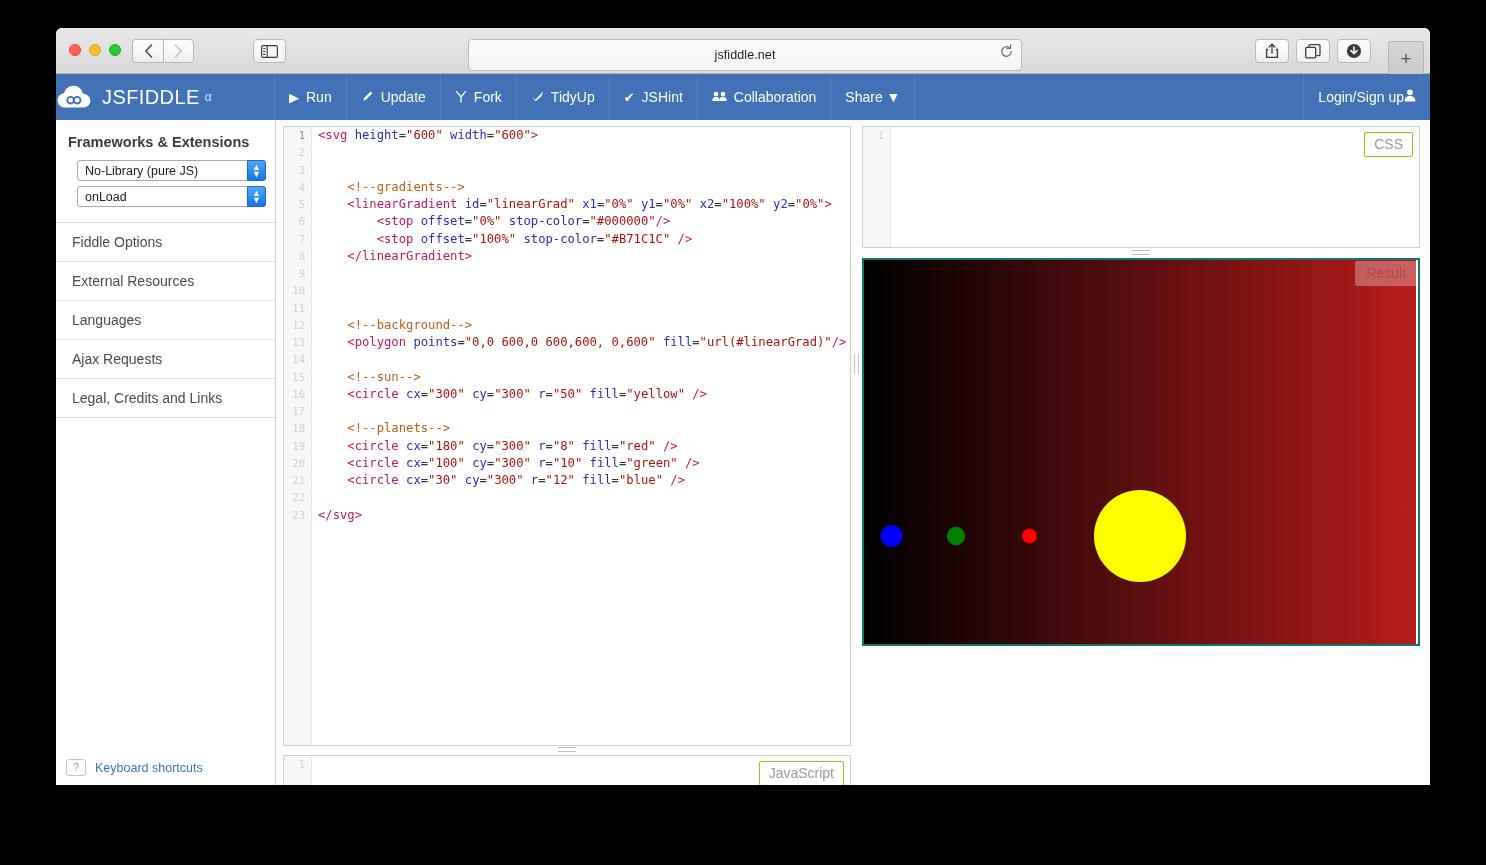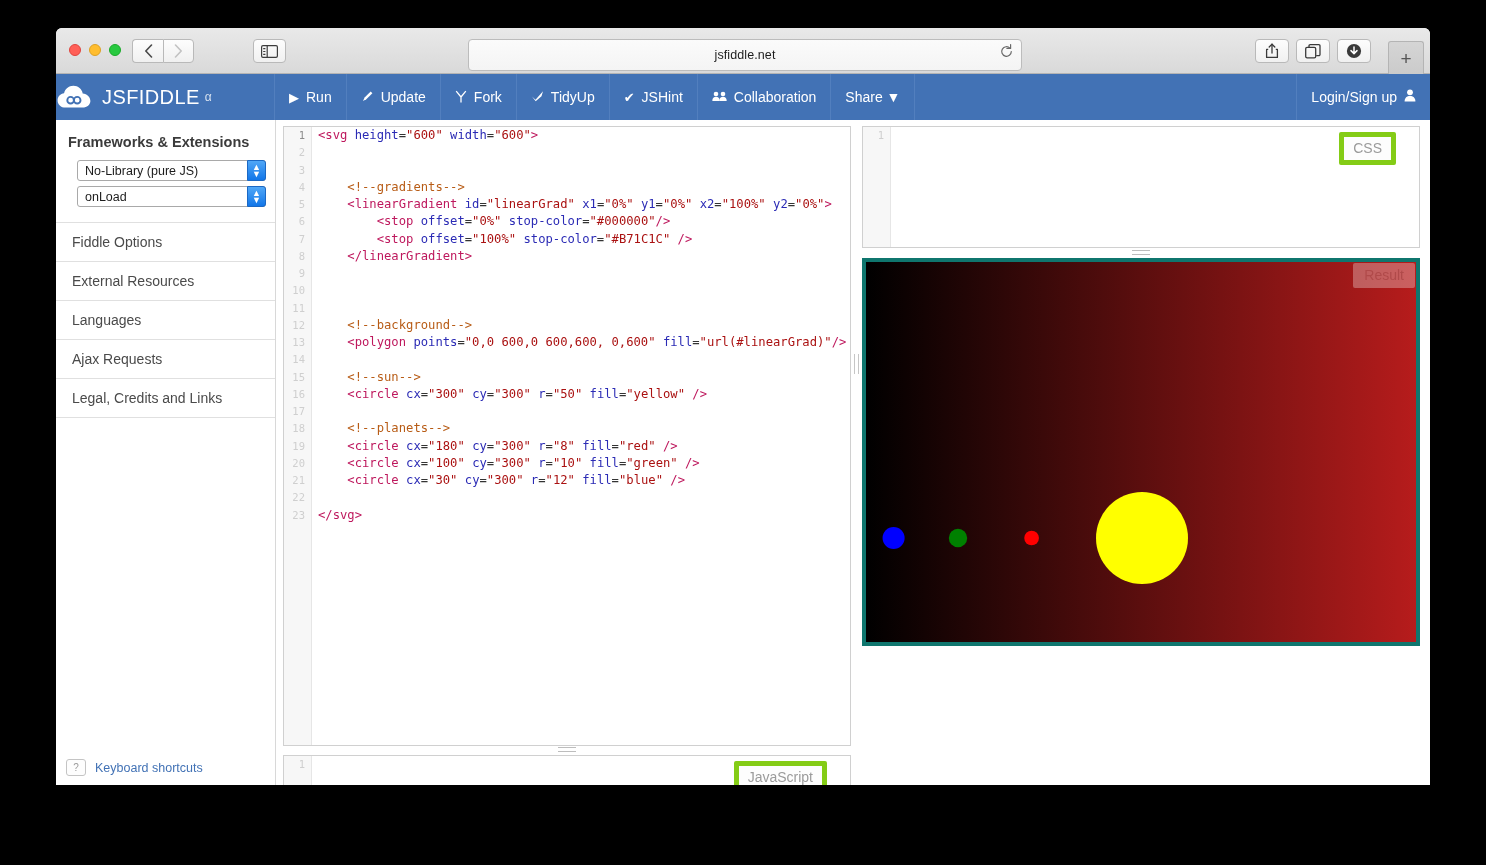--- a/index.html
+++ b/index.html
@@ -132,21 +132,21 @@
     display: flex; align-items: center; gap: 7px;
     padding: 0 14px;
     color: #fff; font-size: 14px;
     border-right: 1px solid #527fbe;
     white-space: nowrap;
   }
   .jf-item:first-child { border-left: 1px solid #527fbe; }
   .jf-item .gi { font-size: 13px; line-height: 1; display: inline-block; }
   .jf-login {
     position: absolute; right: 0; top: 0; bottom: 0;
-    display: flex; align-items: center; gap: 7px;
+    display: flex; align-items: center; 
     padding: 0 14px;
     color: #fff; font-size: 14px;
     border-left: 1px solid #527fbe;
   }
 
   
   .jf-body {
     position: relative;
     height: 665px;
     background: #fff;
@@ -214,21 +214,21 @@
   .pane {
     position: absolute;
     background: #fff;
     border: 1px solid #d0d0d0;
     overflow: hidden;
   }
   .pane-html   { left: 6px;  top: 6px;  width: 568px; height: 620px; }
   .pane-js     { left: 6px;  top: 635px; width: 568px; height: 36px; }
   .pane-css    { left: 585px; top: 6px;  width: 558px; height: 122px; }
   .pane-result { left: 585px; top: 138px; width: 558px; height: 388px;
-                 border: 4px solid #0f766e; background:#fff; }
+                 border: 2px solid #0f766e; background:#fff; }
 
   .gutter {
     position: absolute; left: 0; top: 0; bottom: 0; width: 28px;
     background: #f7f7f7;
     border-right: 1px solid #e6e6e6;
   }
   .lineno {
     text-align: right;
     padding-right: 6px;
     font-family: "DejaVu Sans Mono", monospace;
@@ -248,25 +248,25 @@
     overflow: hidden;
   }
   .code .ln { height: 17.25px; line-height: 17.25px; }
   .tk-tag  { color: #be185d; }
   .tk-attr { color: #2b2bb5; }
   .tk-str  { color: #aa1111; }
   .tk-com  { color: #b85c16; }
   .tk-pl   { color: #333333; }
 
   .badge {
-    position: absolute; right: 23px; top: 5px;
+    position: absolute; right: 6px; top: 5px;
     padding: 3px 9px 4px 9px;
     font-size: 14px; color: #9b9b9b;
     background: #fdfdfd;
-    border: 5px solid #84cc16;
+    border: 1px solid #84cc16;
     border-radius: 2px;
   }
   .badge.result {
     color: #b04a4a;
     background: rgba(255,255,255,.30);
     border: none;
     right: 1px; top: 1px;
     padding: 4px 11px 5px 11px;
   }
 

